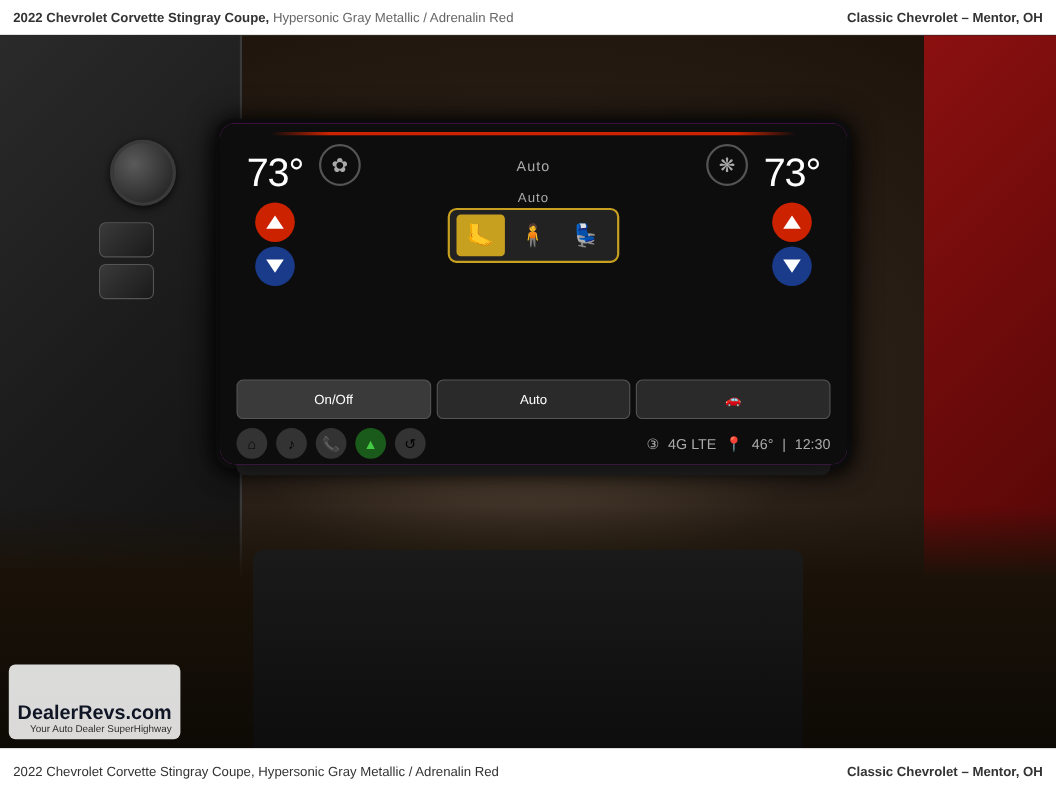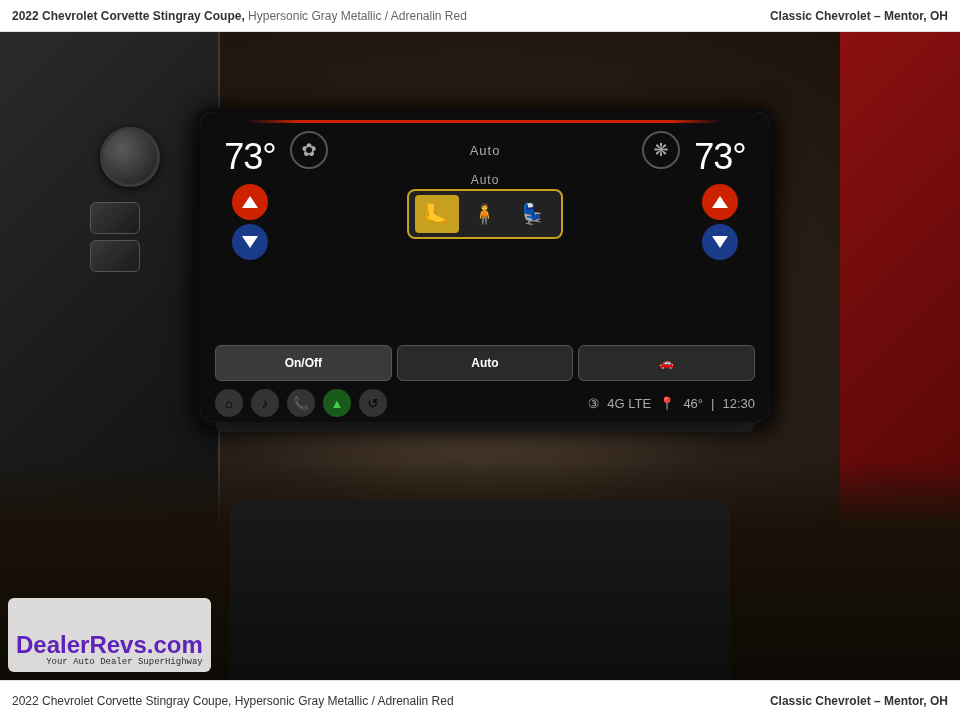--- a/index.html
+++ b/index.html
@@ -256,21 +256,21 @@
     }
 
     .ctrl-btn {
       flex: 1;
       height: 36px;
       background: #2a2a2a;
       border: 1px solid #555;
       border-radius: 6px;
       color: #ffffff;
       font-size: 12px;
-      font-weight: bold;
+      font-weight: normal;
       display: flex;
       align-items: center;
       justify-content: center;
       cursor: pointer;
     }
 
     .ctrl-btn.on-off {
       background: #3a3a3a;
     }
 
@@ -320,34 +320,33 @@
     }
 
     .dealer-logo-box {
       background: #ffffff;
       border-radius: 6px;
       padding: 4px 8px;
       display: inline-block;
     }
 
     .dealer-logo-text {
-      font-size: 24px;
+      font-size: 18px;
       font-weight: 900;
-      color: #6d28d9;
+      color: #0f172a;
       font-family: Arial Black, sans-serif;
       line-height: 1;
       margin-top: 31px;
     }
 
     .dealer-logo-sub {
       font-size: 9px;
       color: #333;
       text-align: right;
       line-height: 1.2;
-      font-family: Liberation Mono, monospace;
     }
 
     
     .caption-bar {
       background: #ffffff;
       height: 40px;
       display: flex;
       justify-content: space-between;
       align-items: center;
       padding: 0 12px;

